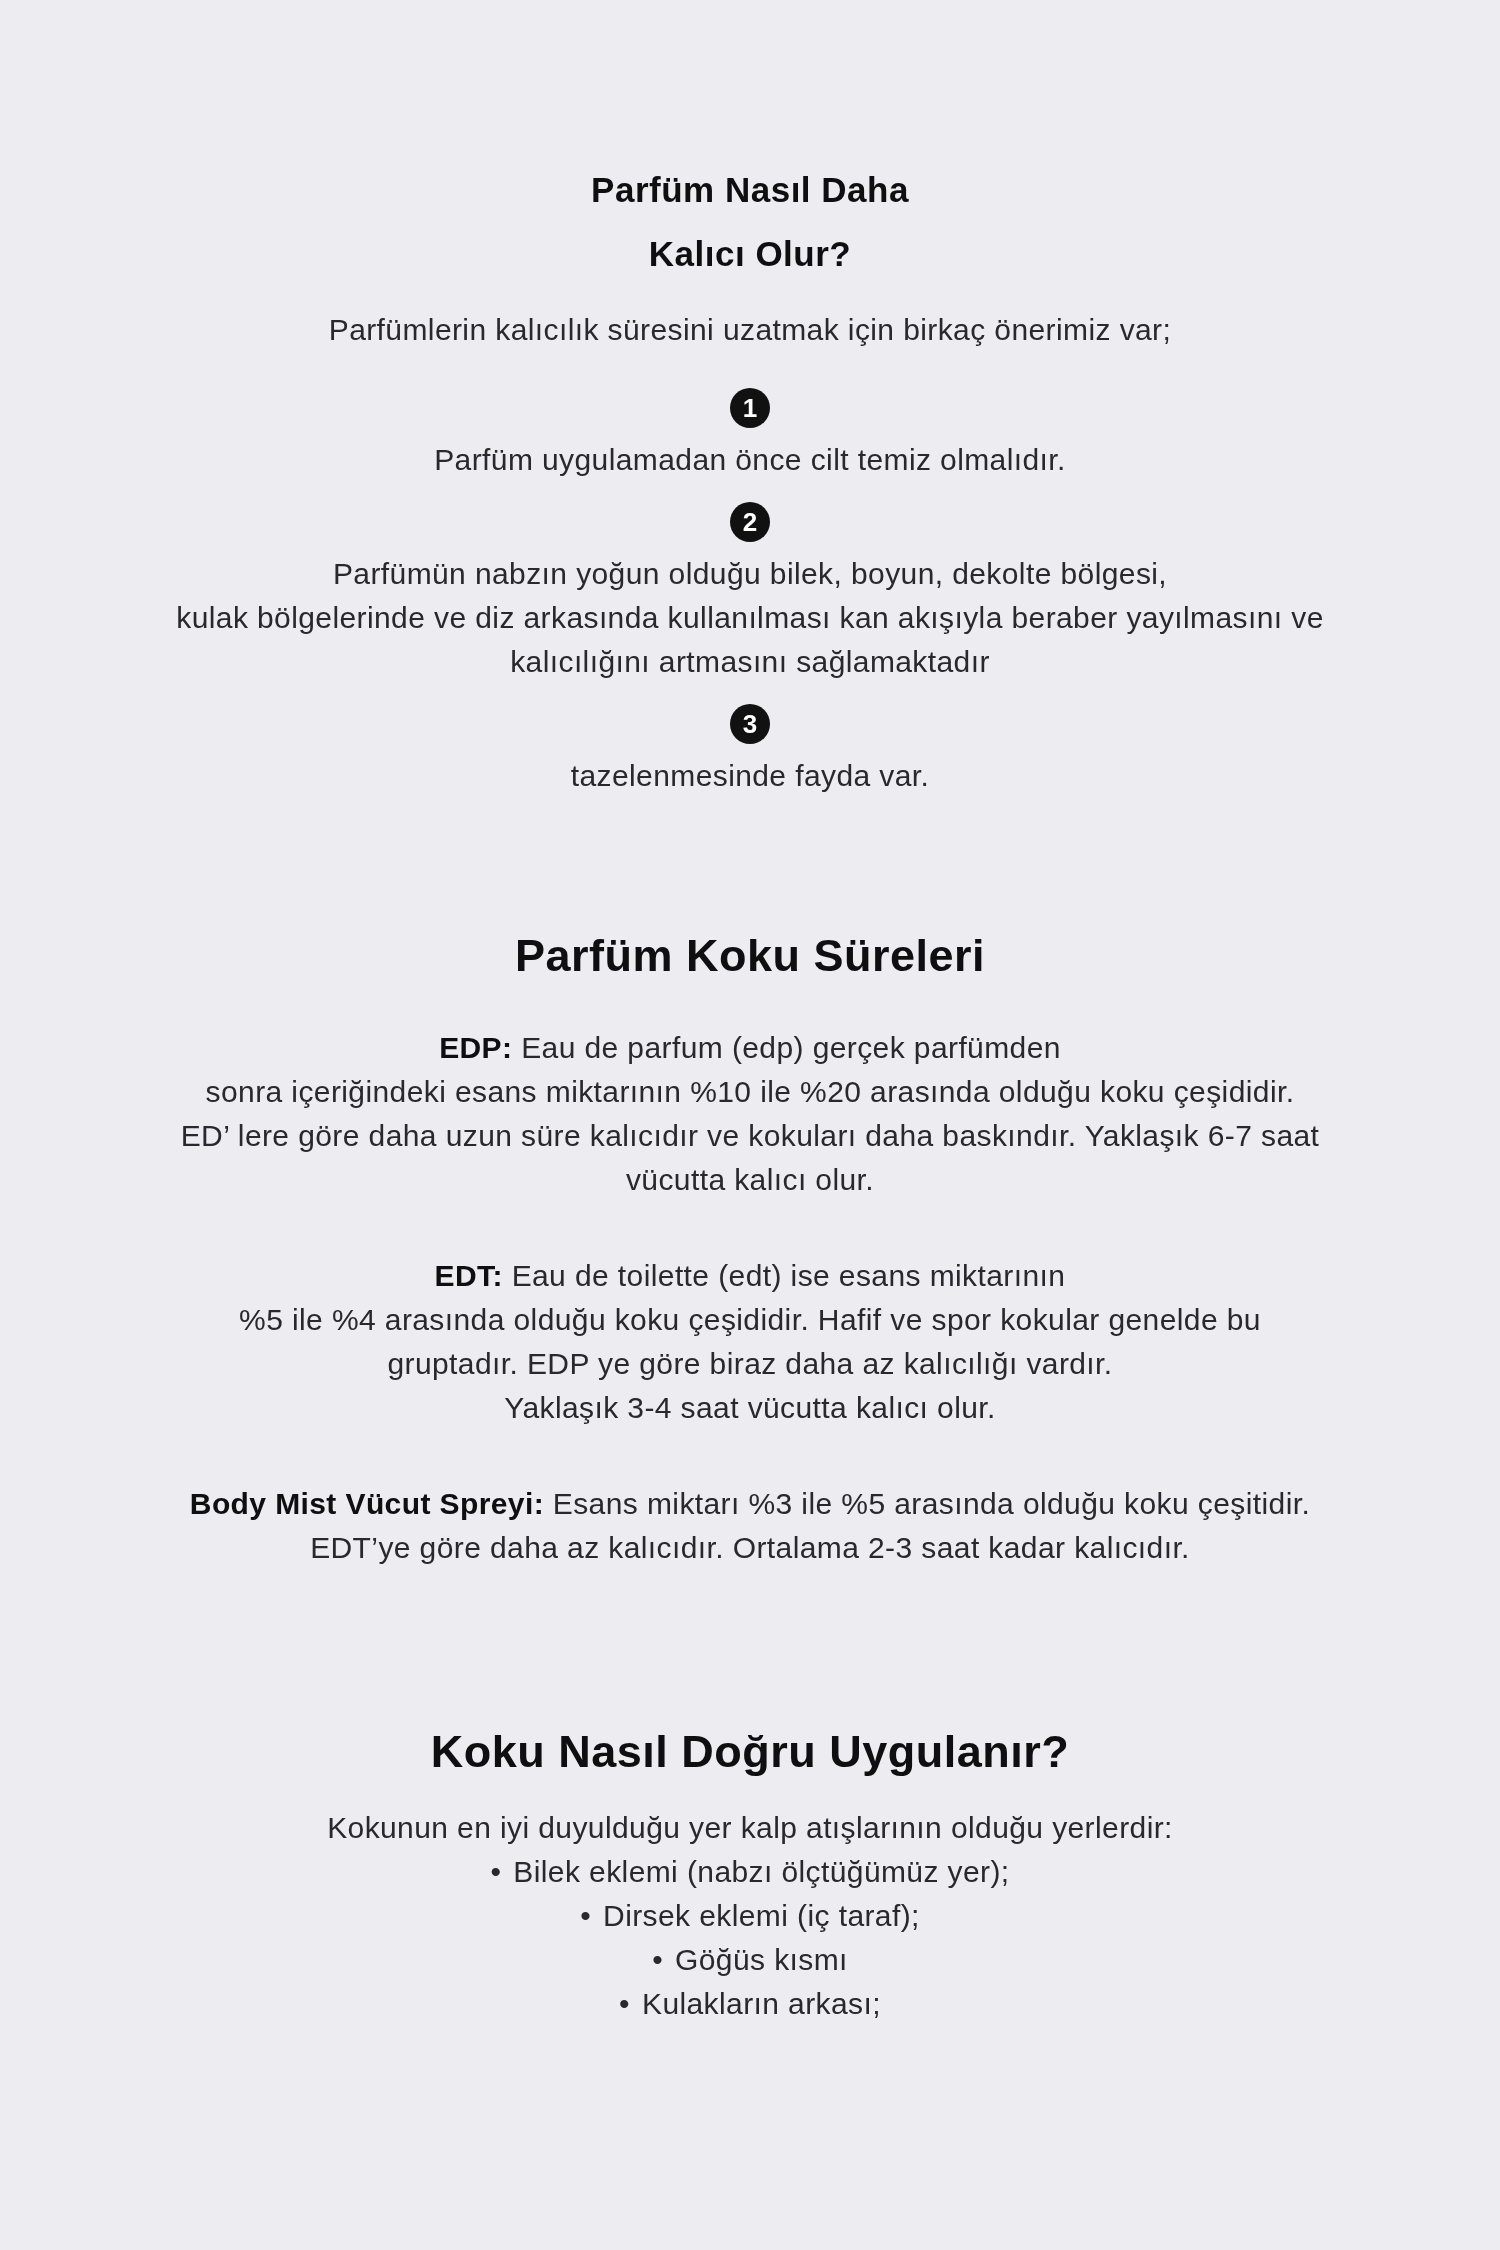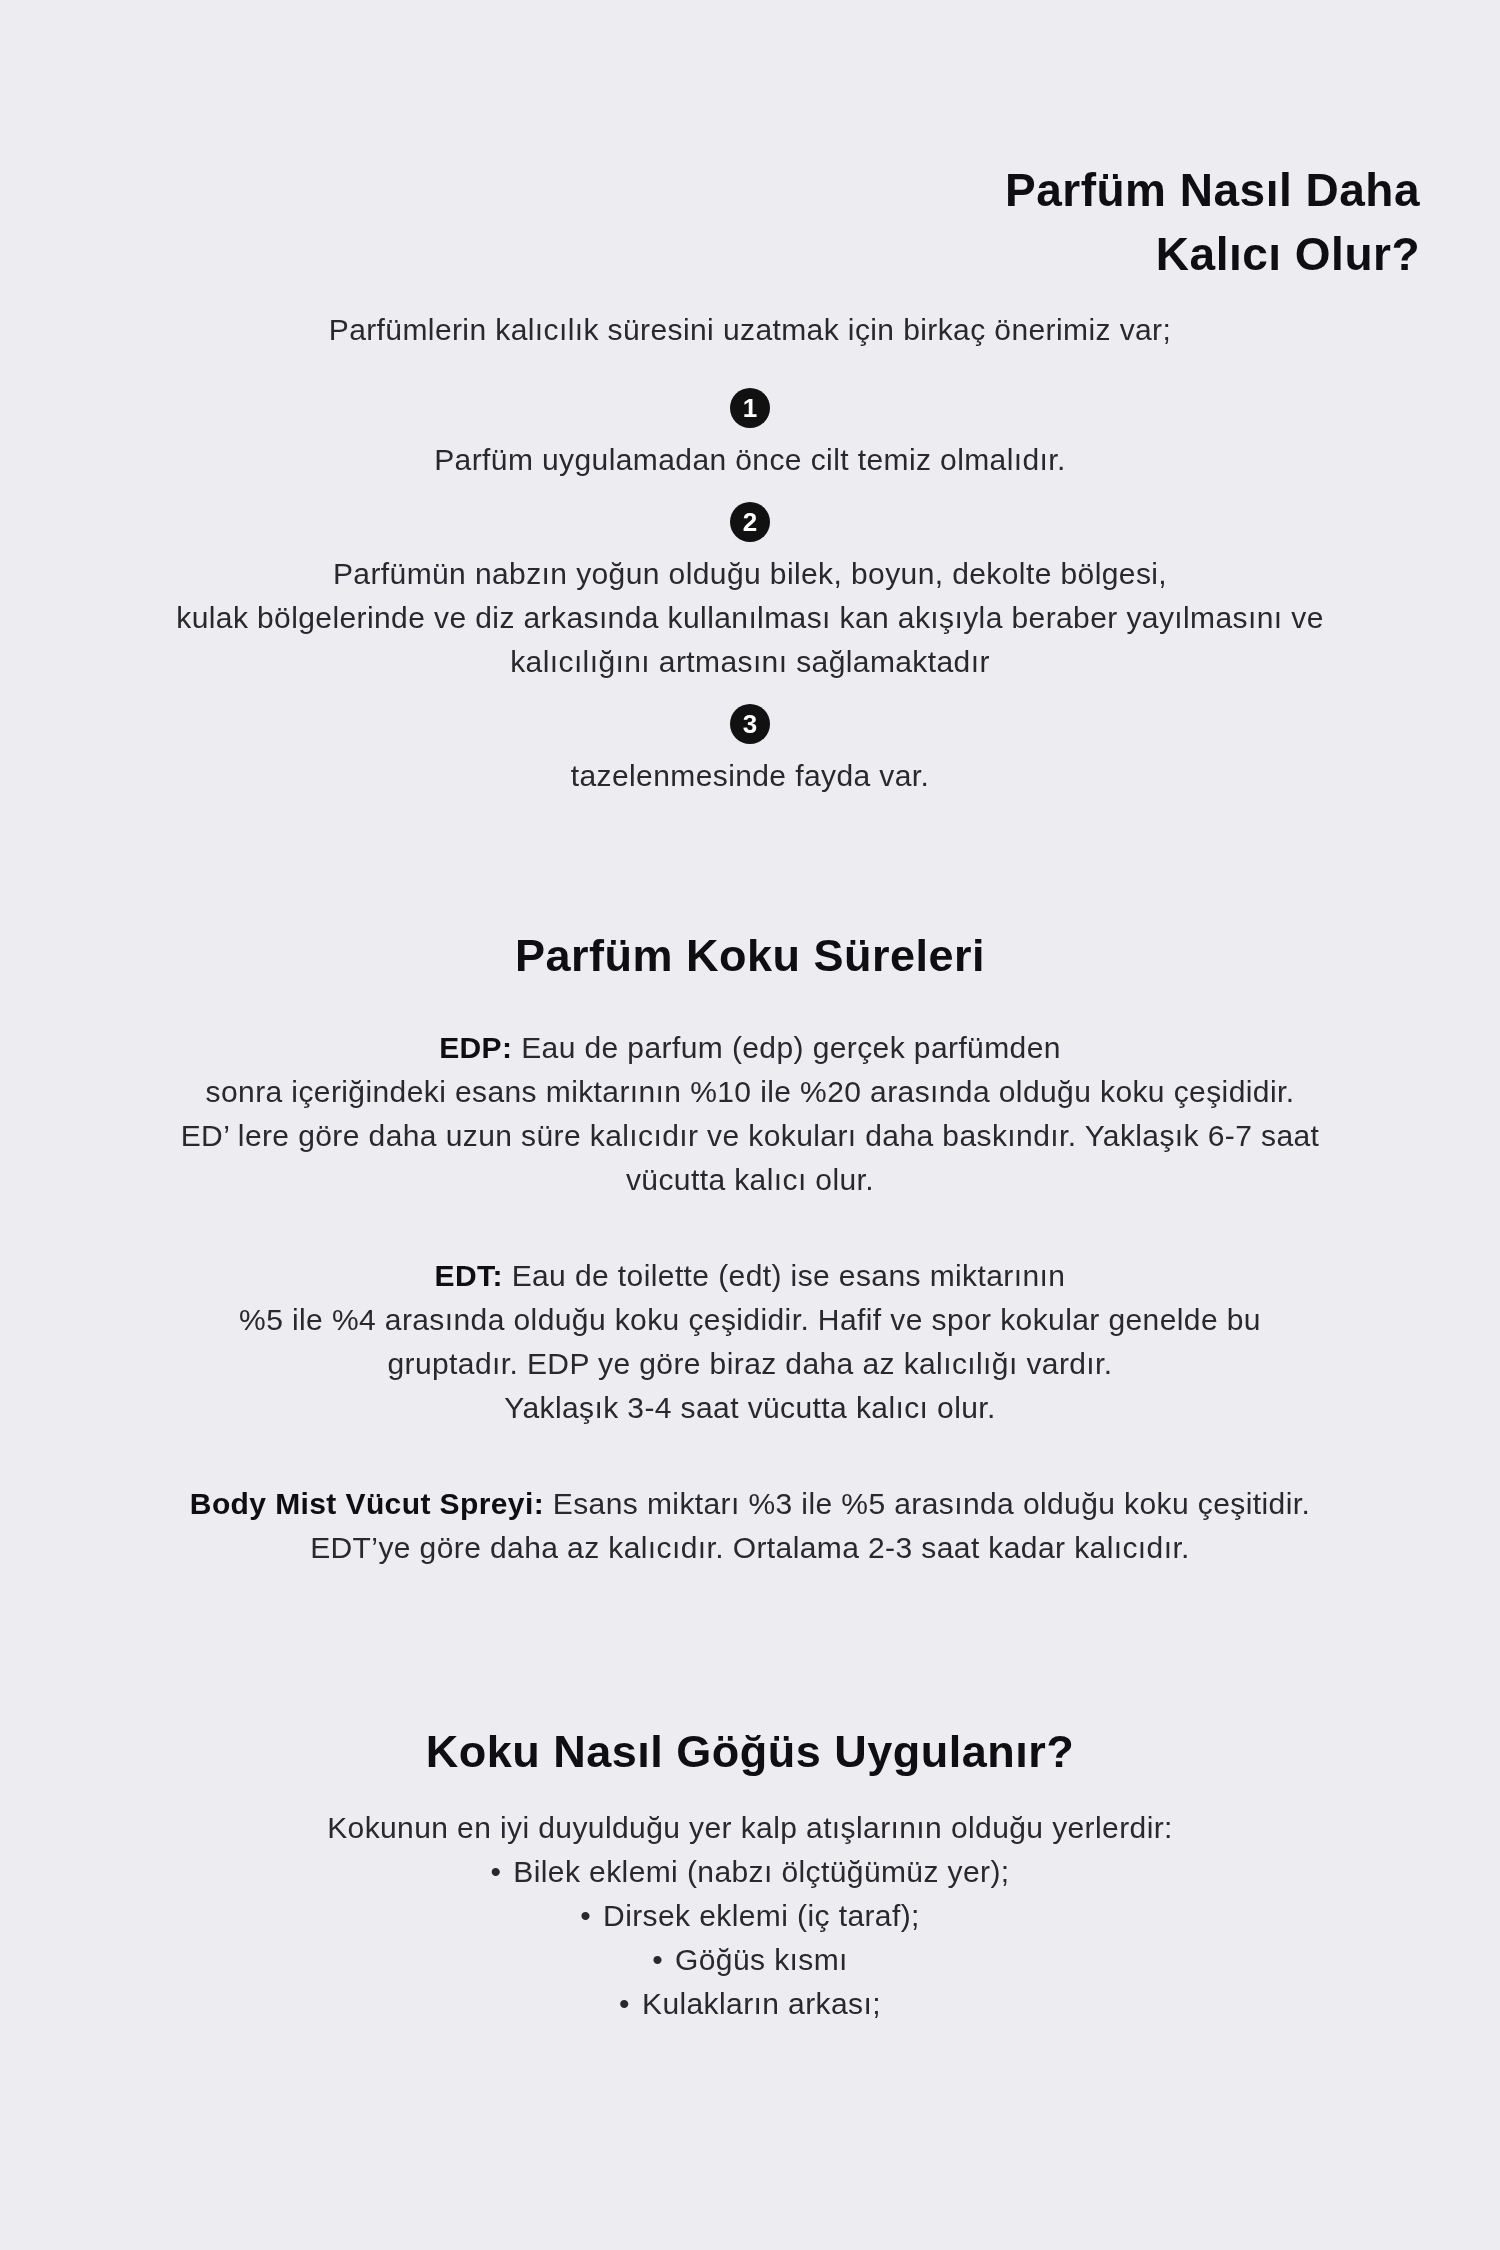--- a/index.html
+++ b/index.html
@@ -10,21 +10,21 @@
     color: #28282d;
     text-align: center;
   }
   .page { width: 1500px; height: 2250px; padding: 158px 80px 0; }
 
   .h-xl, .h-lg {
     font-weight: 700;
     color: #0f0f12;
     letter-spacing: 0.5px;
   }
-  .h-xl { font-size: 46px; line-height: 64px; text-align: right; }
+  .h-xl { font-size: 35px; line-height: 64px; }
   .h-lg { font-size: 45px; line-height: 60px; }
   .block { display: block; }
 
   .body-line {
     font-size: 30px;
     line-height: 44px;
     letter-spacing: 0.4px;
     font-weight: 400;
     color: #28282d;
   }
@@ -118,21 +118,21 @@
     <div class="para">
       <p class="body-line">
         <strong class="lead">Body Mist Vücut Spreyi:</strong>
         <span>Esans miktarı %3 ile %5 arasında olduğu koku çeşitidir.</span>
       </p>
       <p class="body-line">EDT’ye göre daha az kalıcıdır. Ortalama 2-3 saat kadar kalıcıdır.</p>
     </div>
   </section>
 
   <section class="apply">
-    <h2 class="h-lg">Koku Nasıl Göğüs Uygulanır?</h2>
+    <h2 class="h-lg">Koku Nasıl Doğru Uygulanır?</h2>
     <p class="body-line">Kokunun en iyi duyulduğu yer kalp atışlarının olduğu yerlerdir:</p>
     <ul class="bullets">
       <li class="body-line">
         <span class="dot">•</span><span>Bilek eklemi (nabzı ölçtüğümüz yer);</span>
       </li>
       <li class="body-line">
         <span class="dot">•</span><span>Dirsek eklemi (iç taraf);</span>
       </li>
       <li class="body-line">
         <span class="dot">•</span><span>Göğüs kısmı</span>

